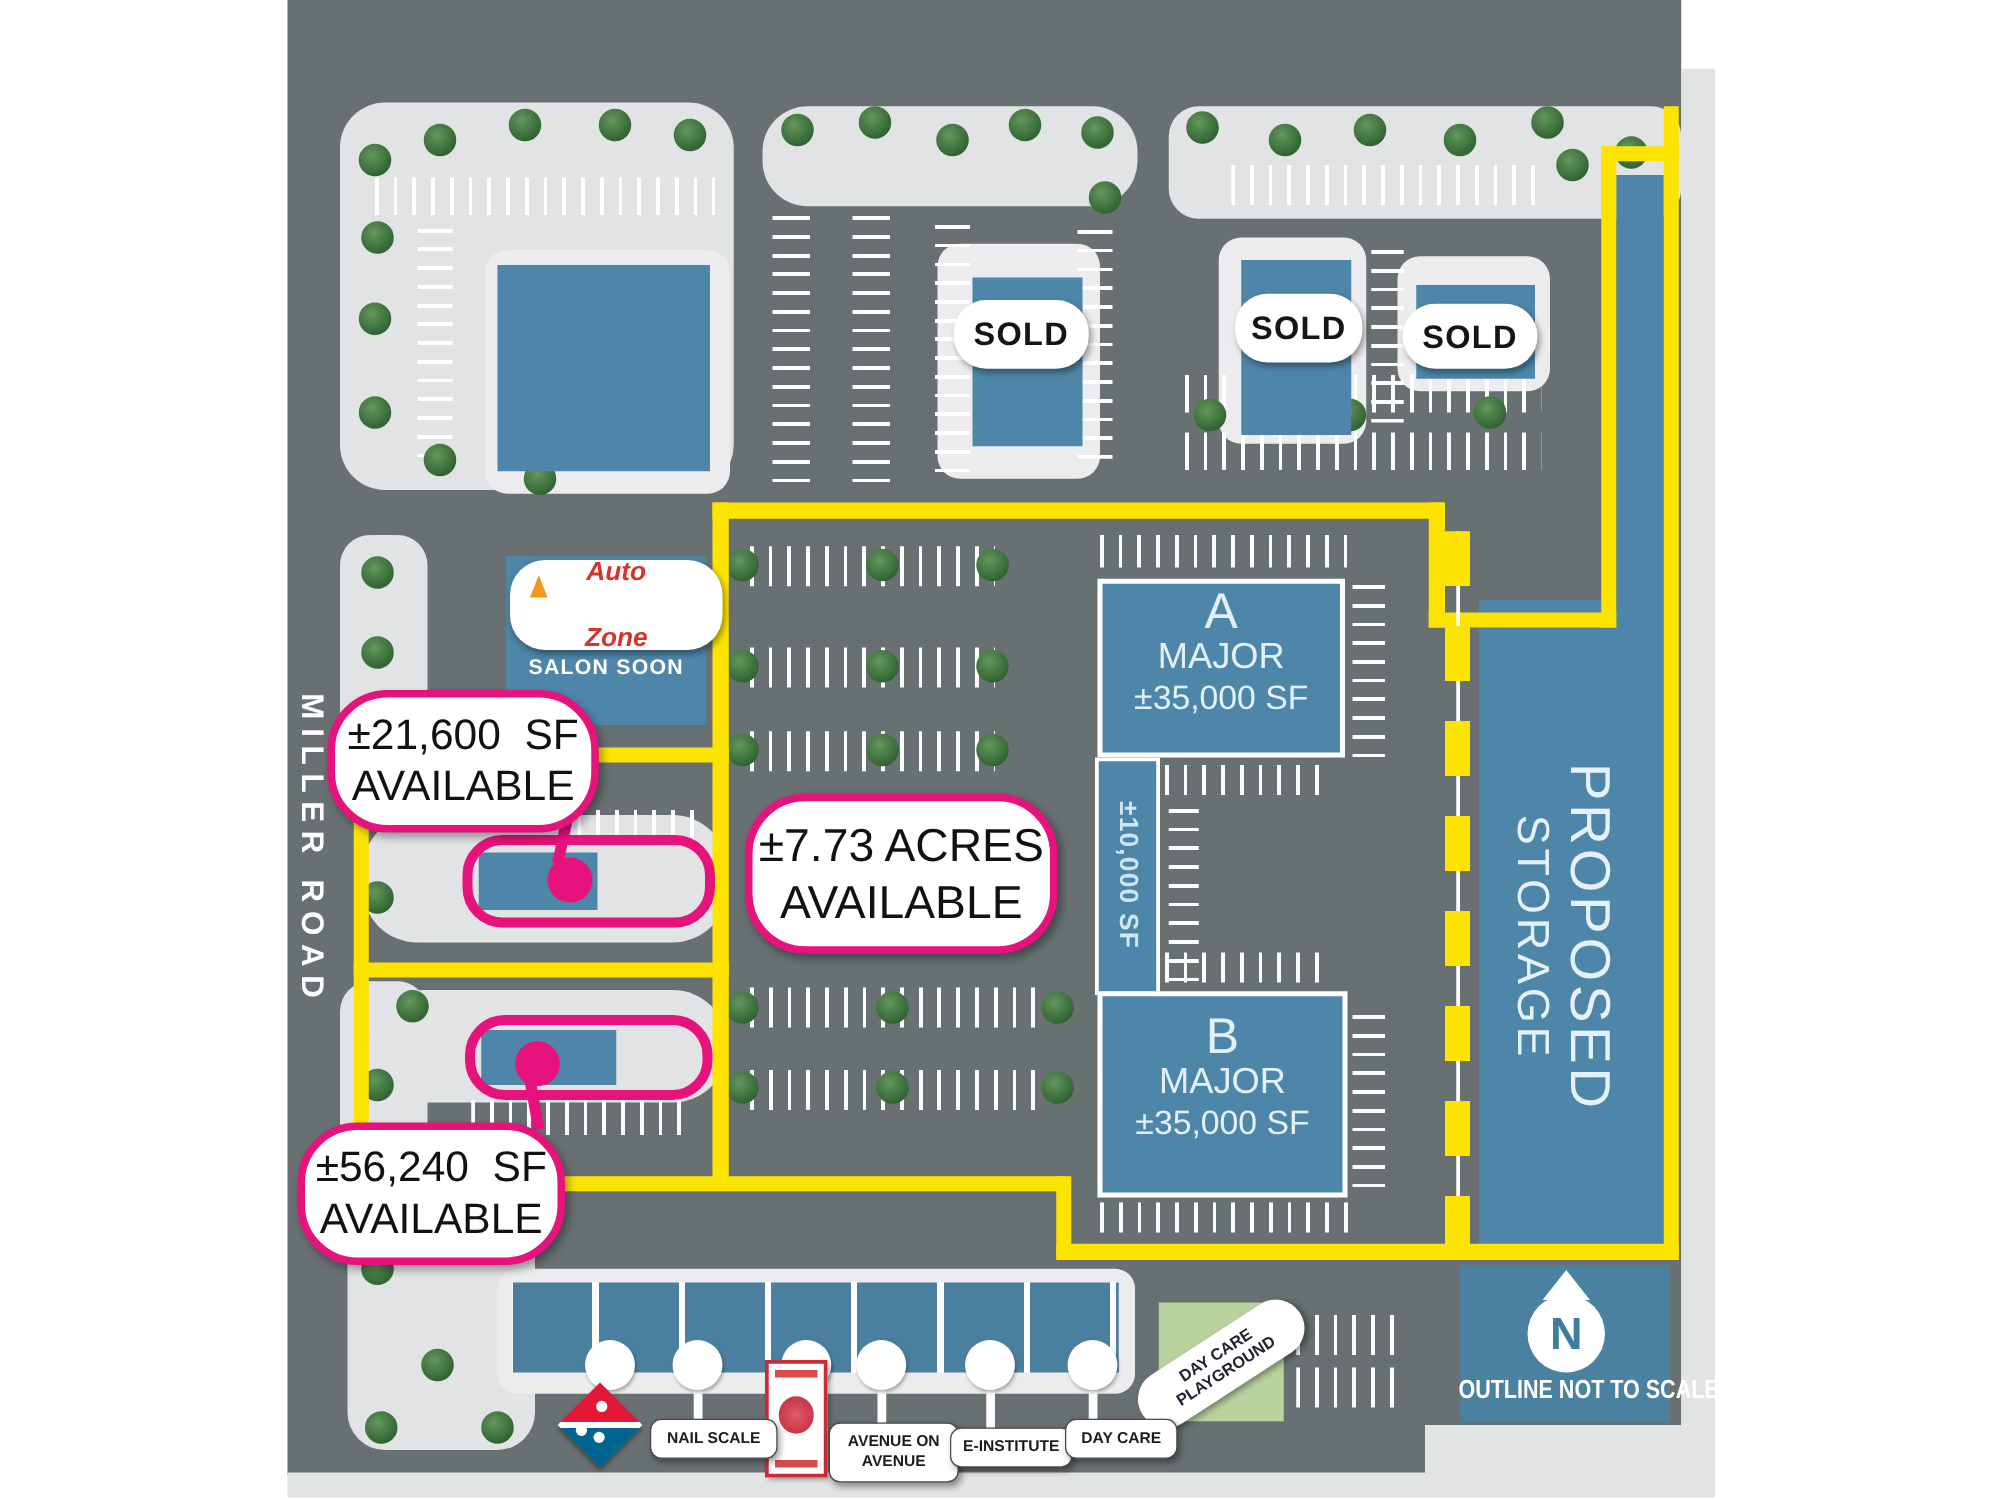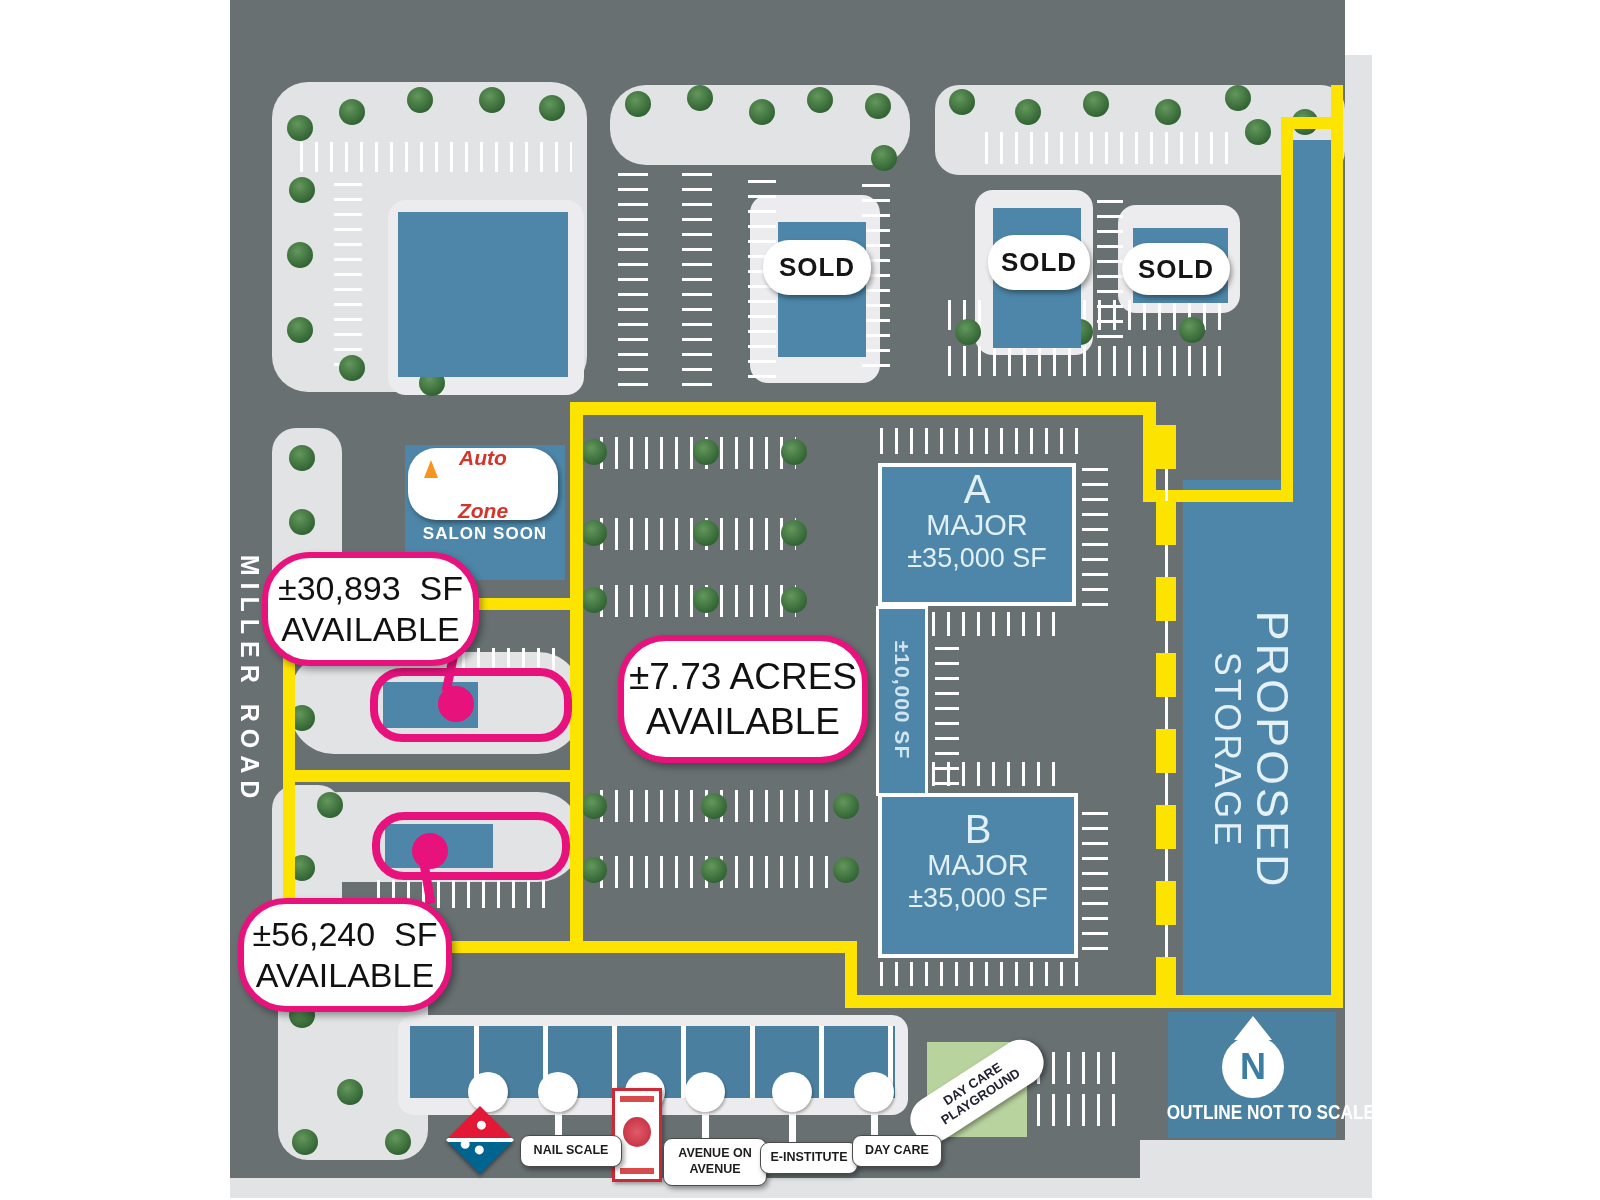--- a/index.html
+++ b/index.html
@@ -80,21 +80,21 @@
   <div class="yl" style="left:1281px;top:117px;width:62px;height:12px;"></div>
   <div class="yl" style="left:1331px;top:85px;width:12px;height:923px;"></div>
 
   <div class="abs" style="left:1165px;top:425px;width:3px;height:572px;background:#fff;z-index:3;"></div>
   <div class="abs" style="left:1156px;top:425px;width:20px;height:572px;z-index:3;
        background:repeating-linear-gradient(180deg,var(--yellow) 0 44px,transparent 44px 76px);"></div>
 
   <div class="bl" style="left:398px;top:212px;width:170px;height:165px;"></div>
 
   <div class="bl" style="left:405px;top:445px;width:160px;height:135px;"></div>
-  <div class="pill" style="left:408px;top:448px;width:150px;height:72px;border-radius:28px;flex-direction:column;line-height:1;gap:32px;">
+  <div class="pill" style="left:408px;top:448px;width:170px;height:72px;border-radius:28px;flex-direction:column;line-height:1;gap:32px;">
     <span style="position:absolute;left:16px;top:12px;width:0;height:0;
           border-left:7px solid transparent;border-right:7px solid transparent;border-bottom:18px solid #f79420;"></span>
     <span style="font-size:21px;font-weight:800;font-style:italic;color:#d3352b;">Auto</span>
     <span style="font-size:21px;font-weight:800;font-style:italic;color:#d3352b;">Zone</span>
   </div>
   <div class="abs" style="left:405px;top:524px;width:160px;text-align:center;color:#fff;font-weight:700;font-size:17px;letter-spacing:1px;z-index:6;">SALON SOON</div>
 
   <div class="bl" style="left:778px;top:222px;width:88px;height:135px;"></div>
   <div class="pill soldpill" style="left:763px;top:240px;width:108px;height:55px;">SOLD</div>
   <div class="bl" style="left:993px;top:208px;width:88px;height:140px;"></div>
@@ -130,24 +130,24 @@
   <div class="bl" style="left:383px;top:682px;width:95px;height:46px;z-index:4;"></div>
   <div class="pstem" style="left:448px;top:630px;width:9px;height:62px;transform:rotate(12deg);"></div>
   <div class="pdot" style="left:438px;top:686px;width:36px;height:36px;"></div>
 
   <div class="ploop" style="left:372px;top:812px;width:182px;height:52px;"></div>
   <div class="bl" style="left:385px;top:824px;width:108px;height:44px;z-index:4;"></div>
   <div class="pstem" style="left:422px;top:852px;width:9px;height:52px;transform:rotate(-10deg);"></div>
   <div class="pdot" style="left:412px;top:833px;width:36px;height:36px;"></div>
 
   <div class="bubble" style="left:262px;top:552px;width:205px;height:102px;font-size:34px;">
-    <span>±30,893  SF</span>
+    <span>±21,600  SF</span>
     <span>AVAILABLE</span>
   </div>
-  <div class="bubble" style="left:618px;top:635px;width:238px;height:116px;font-size:37px;">
+  <div class="bubble" style="left:596px;top:635px;width:238px;height:116px;font-size:37px;">
     <span>±7.73 ACRES</span>
     <span>AVAILABLE</span>
   </div>
   <div class="bubble" style="left:238px;top:898px;width:202px;height:102px;font-size:34px;">
     <span>±56,240  SF</span>
     <span>AVAILABLE</span>
   </div>
 
   <div class="abs" style="left:410px;top:1026px;width:485px;height:72px;z-index:2;
        background:repeating-linear-gradient(90deg,#4a7fa0 0 64px,#fff 64px 69px);"></div>

